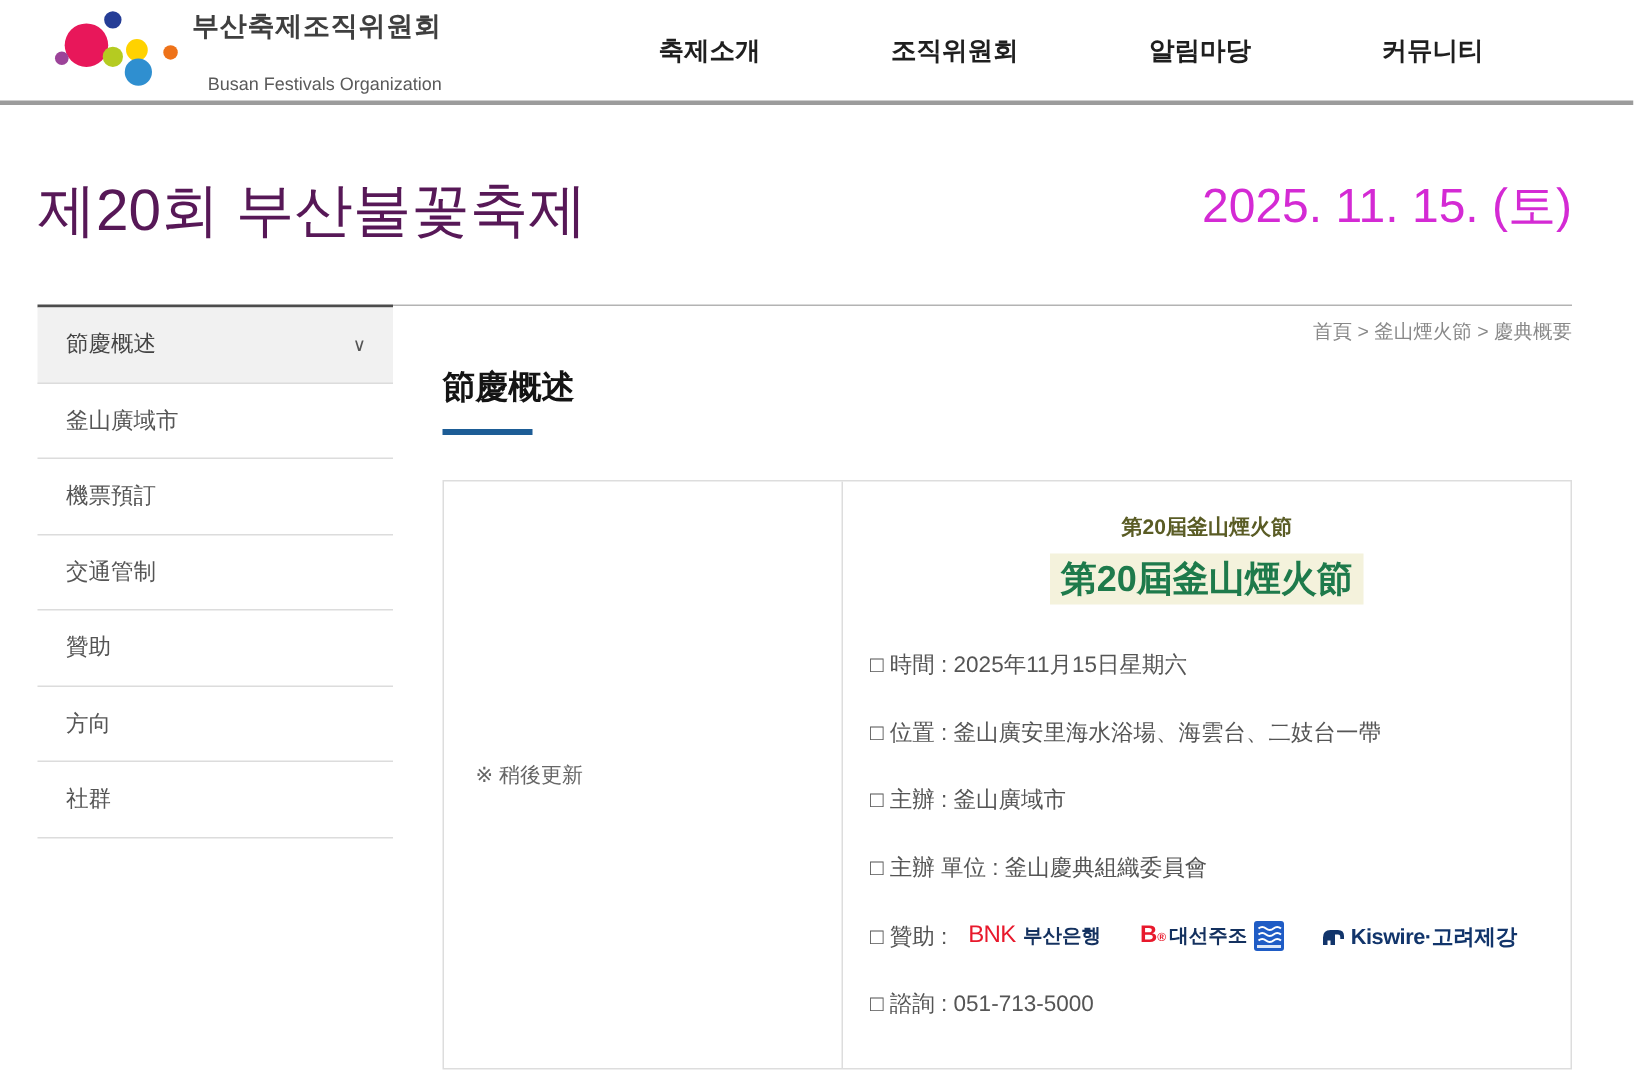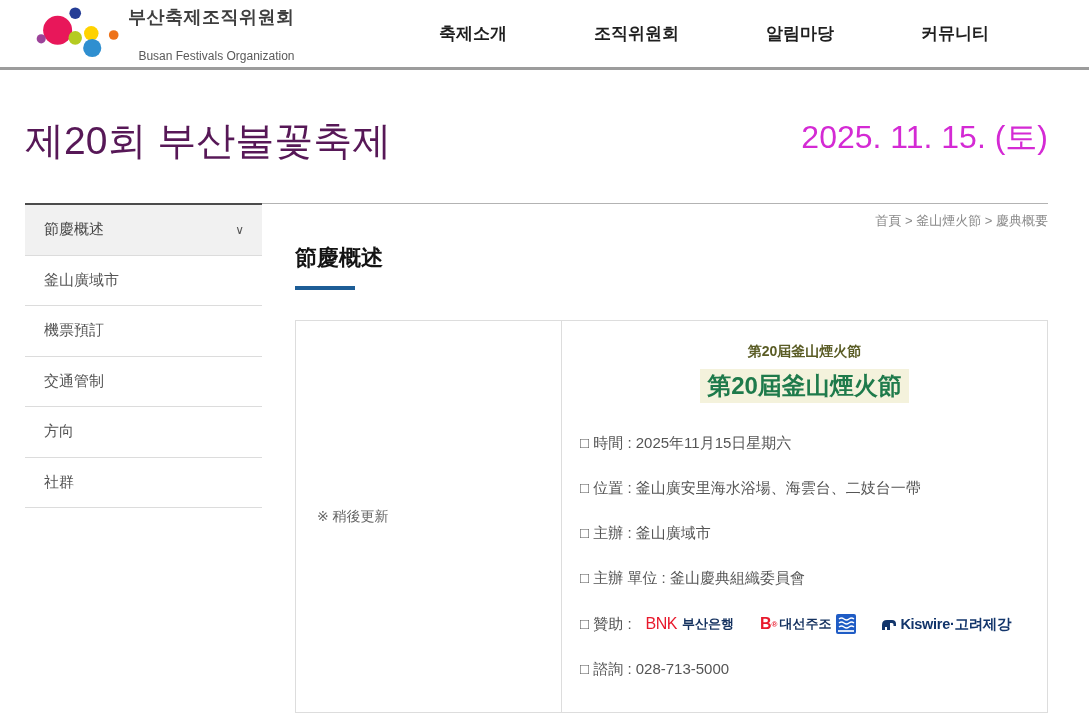--- a/index.html
+++ b/index.html
@@ -102,20 +102,23 @@
     <div class="side-item">
       <span>釜山廣域市</span>
     </div>
     <div class="side-item">
       <span>機票預訂</span>
     </div>
     <div class="side-item">
       <span>交通管制</span>
     </div>
     <div class="side-item">
+      <span>贊助</span>
+    </div>
+    <div class="side-item">
       <span>方向</span>
     </div>
     <div class="side-item">
       <span>社群</span>
     </div>
   </div>
 
   <div class="content">
     <div class="breadcrumb">首頁 &gt; 釜山煙火節 &gt; 慶典概要</div>
     <div class="content-heading">節慶概述</div>
@@ -159,17 +162,17 @@
           <span class="sponsor s3">
             <span class="kiswire-icon">
               <svg width="17" height="13" viewBox="0 0 17 13">
                 <path d="M2 12 L2 7 Q2 2 7 2 L12 2 Q16 2 16 6 L16 8 L13.5 8 L13.5 6.5 Q13.5 5 12 5 L10 5 L10 12 L7 12 L7 9 L5 9 L5 12 Z" fill="#12356b"></path>
               </svg>
             </span>
             <span class="kiswire-name">Kiswire·고려제강</span>
           </span>
         </div>
 
-        <div class="info-row">□ 諮詢  : 028-713-5000</div>
+        <div class="info-row">□ 諮詢  : 051-713-5000</div>
       </div>
     </div>
   </div>
 </div>
 
 </body></html>

